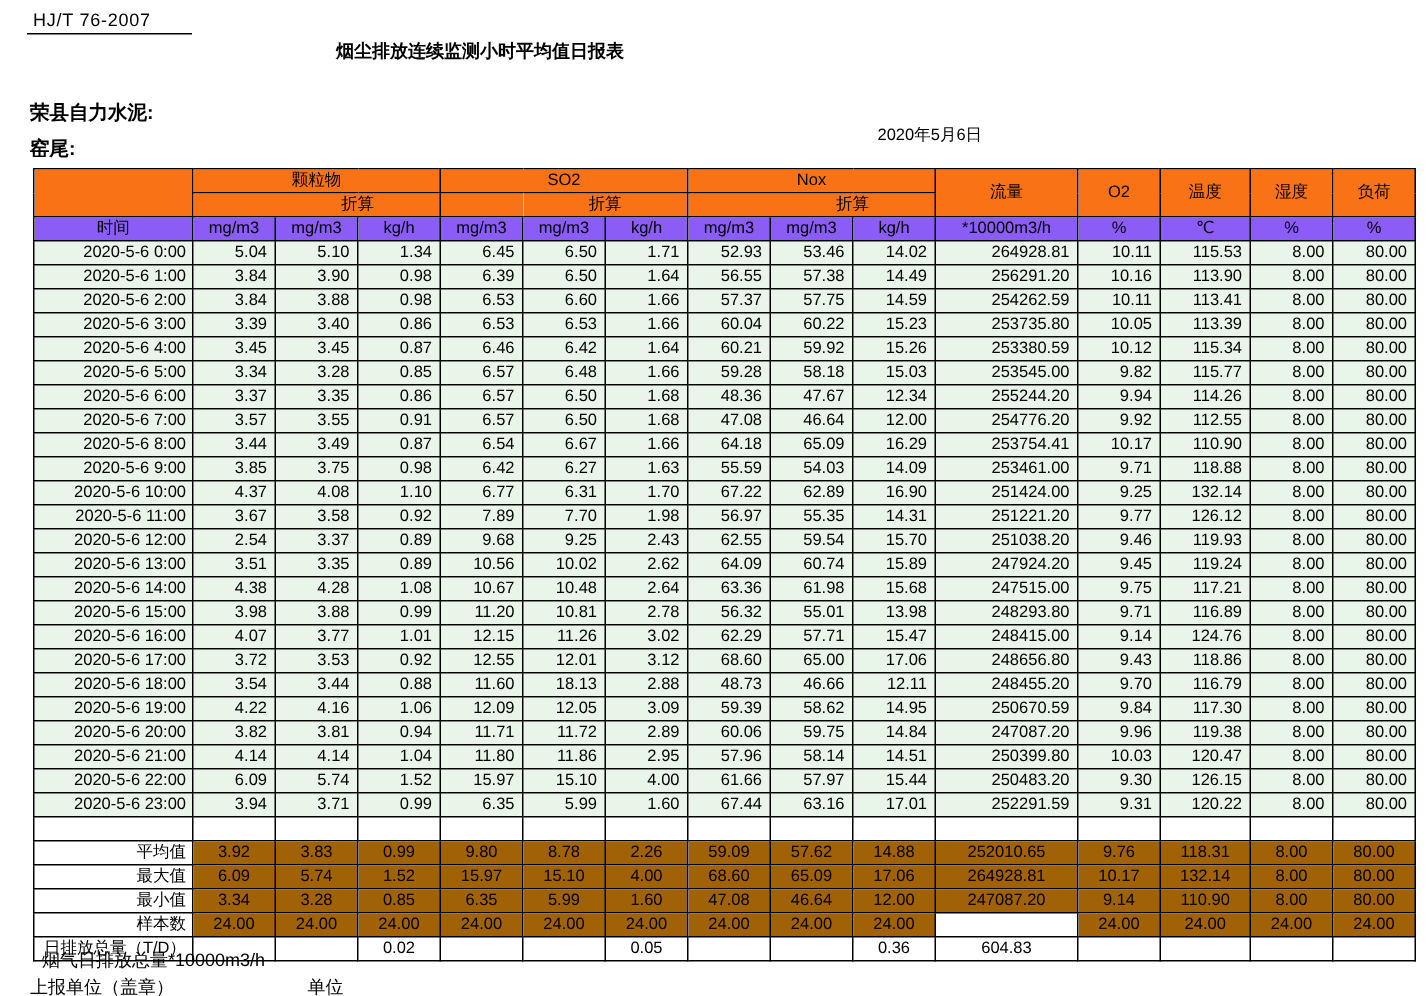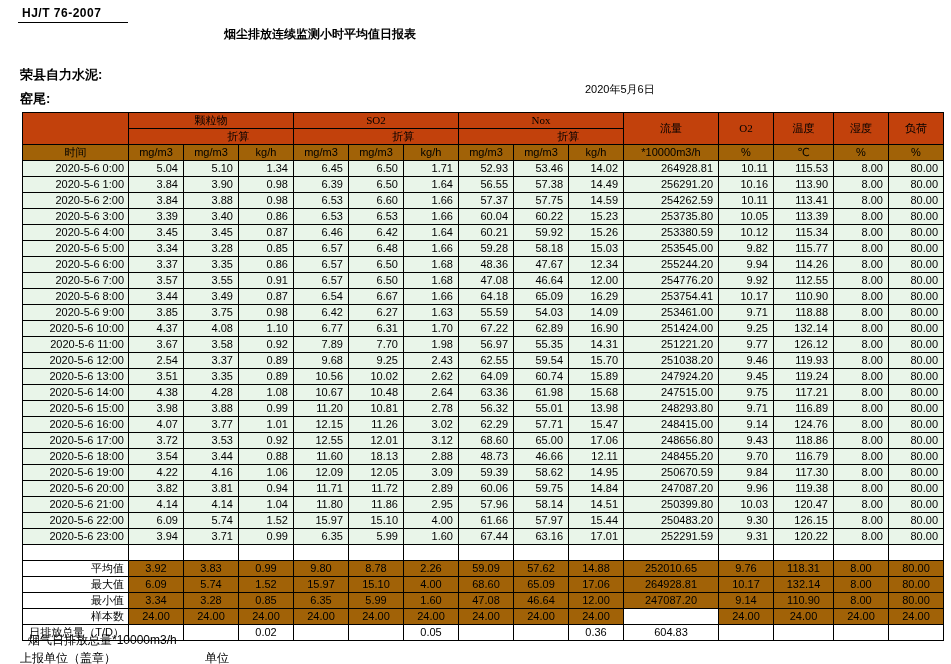--- a/index.html
+++ b/index.html
@@ -7,21 +7,21 @@
     width:951px;height:664px;
     background:#ffffff;
     font-family:"Liberation Sans","DejaVu Sans",sans-serif;
     font-size:11px;
     color:#000;
     position:relative;
     overflow:hidden;
   }
   .std-code{
     position:absolute;left:22px;top:6px;
-    font-size:12px;font-weight:bold;
+    font-size:12px;font-weight:normal;
     letter-spacing:0.5px;
     padding-bottom:2px;
   }
   .std-underline{
     position:absolute;left:18px;top:22px;width:110px;height:1px;background:#000;
   }
   .doc-title{
     position:absolute;left:0;top:26px;width:640px;
     text-align:center;font-size:12px;font-weight:bold;
   }
@@ -43,22 +43,22 @@
     border:1px solid #000;
     font-size:11px;
     font-weight:normal;
     text-align:center;
     padding:0;
     height:15px;
     line-height:15px;
     overflow:hidden;
     white-space:nowrap;
   }
-  .hdr{background:#c2410c;font-family:Liberation Serif, serif;}
-  .unit-row td{background:#a16207;}
+  .hdr{background:#f97316;}
+  .unit-row td{background:#8b5cf6;}
   .data-row td{background:#e9f5e9;}
   .data-row td.c-time{text-align:right;padding-right:4px;}
   .data-row td.num{text-align:right;padding-right:5px;}
   .stat-row td{background:#a16207;text-align:right;padding-right:5px;}
   .stat-row td.label{text-align:right;padding-right:4px;background:#ffffff;}
   .plain-row td{background:#ffffff;text-align:right;padding-right:5px;}
   .plain-row td.label{text-align:right;padding-right:4px;}
   .blank-row td{background:#ffffff;height:8px;line-height:8px;border-left:1px solid #000;border-right:1px solid #000;border-top:1px solid #000;border-bottom:1px solid #000;}
   .footer1{
     position:absolute;left:28px;top:632px;font-size:12px;

